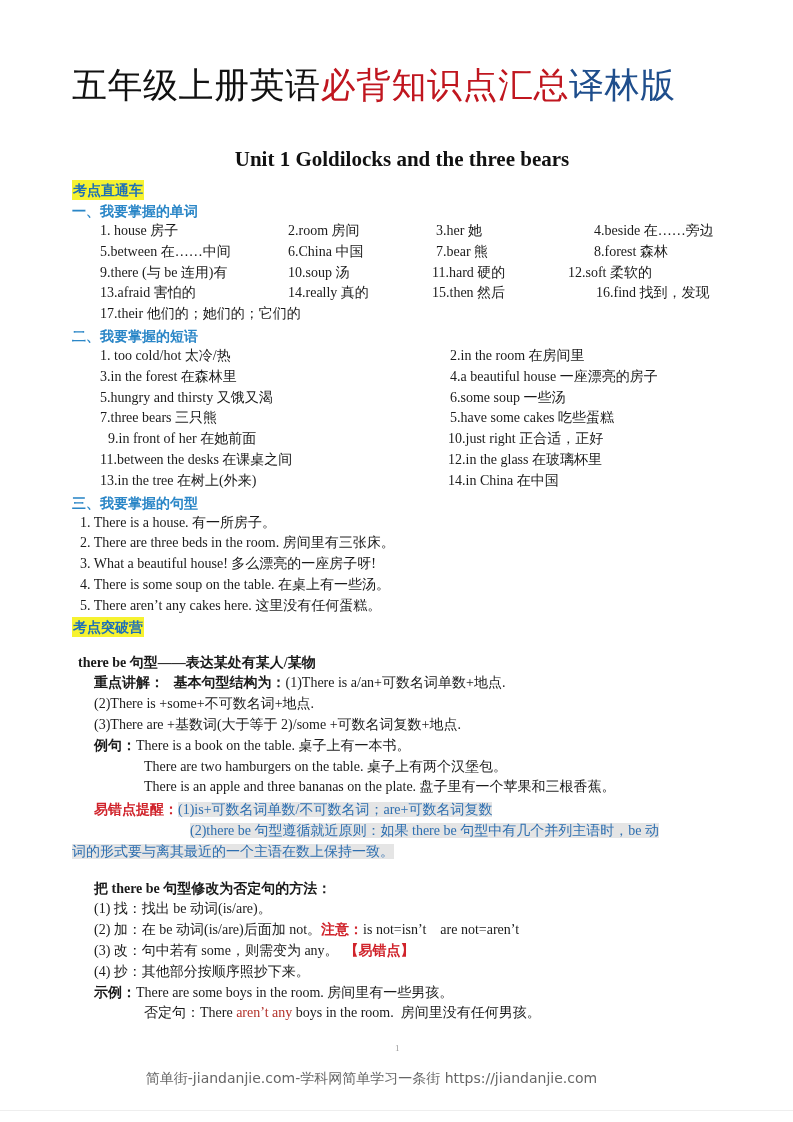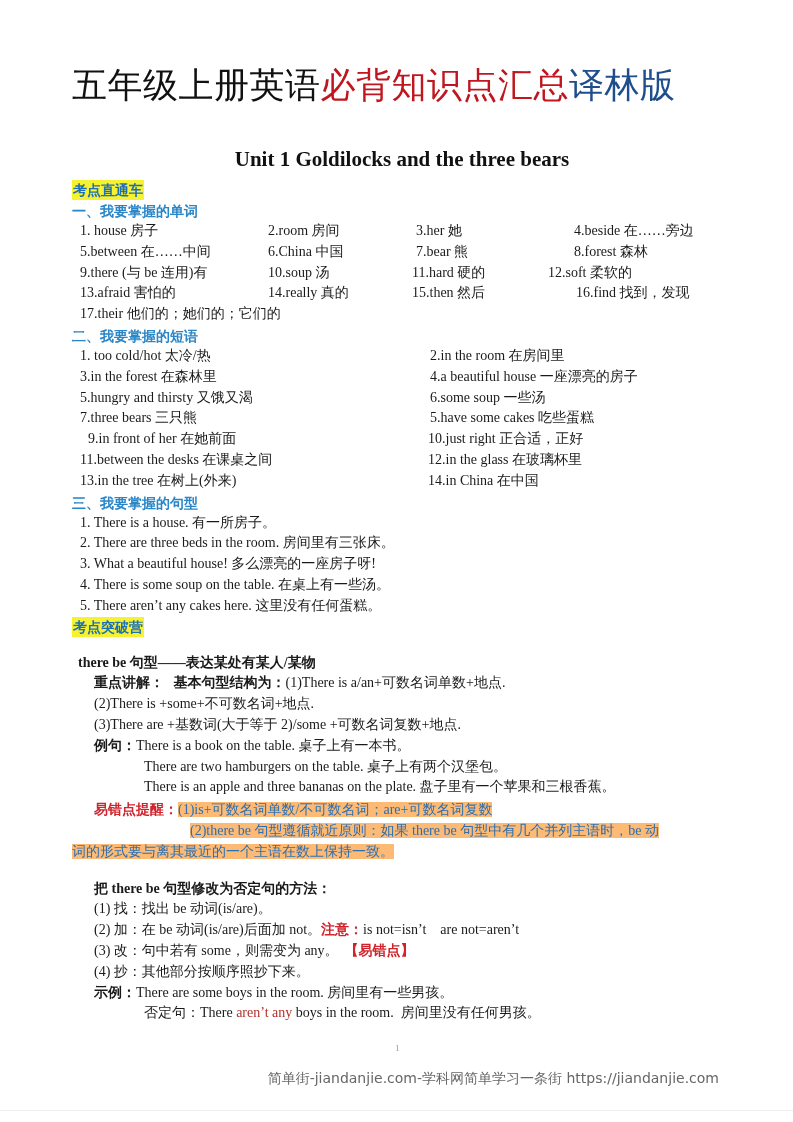--- a/index.html
+++ b/index.html
@@ -6,28 +6,28 @@
   body { width: 793px; height: 1122px; position: relative; overflow: hidden; font-family: "DejaVu Sans", sans-serif; color: #1a1a1a; }
   .title { position: absolute; left: 72px; top: 62px; font-size: 35px; line-height: 46px; letter-spacing: 0.5px; white-space: nowrap; font-family: "DejaVu Sans", sans-serif; }
   .t-black { color: #111111; }
   .t-red { color: #c0161f; }
   .t-blue { color: #1f4e8c; }
   .doc { position: absolute; left: 72px; top: 138px; width: 660px; }
   .unit-title { text-align: center; font-family: "Liberation Serif", serif; font-weight: bold; font-size: 21px; line-height: 26px; margin-top: 8px; margin-bottom: 8px; color: #111; }
   .hl { display: inline-block; background: #f6f230; color: #1d6fb8; font-weight: bold; font-size: 14px; line-height: 20px; padding: 0 1px; }
   .sec { color: #2a86c7; font-weight: bold; font-size: 14px; line-height: 20px; margin-top: 1px; }
   .row { position: relative; height: 20.8px; font-family: "Liberation Serif", serif; font-size: 14px; line-height: 20.8px; white-space: nowrap; }
-  .row span { position: absolute; top: 0; }
+  .row span { position: absolute; top: 0; margin-left: 20px; }
   .line { font-family: "Liberation Serif", serif; font-size: 14px; line-height: 20.8px; white-space: nowrap; }
   .bold { font-weight: bold; margin-top: 16px; }
   .red { color: #d0232b; font-weight: bold; }
   .dark-red { color: #b3322b; }
-  .blue-hl { background: #fdba74; color: #2e6fb0; }
+  .blue-hl { background: #e5e5e5; color: #2e6fb0; }
   .footer-pg { position: absolute; left: 395px; top: 1043px; font-size: 9px; color: #999; font-family: "Liberation Serif", serif; }
-  .footer { position: absolute; left: 4px; width: 715px; top: 1070px; text-align: right; font-size: 14px; color: #666; font-family: "DejaVu Sans", sans-serif; }
+  .footer { position: absolute; left: 14px; width: 715px; top: 1070px; text-align: center; font-size: 14px; color: #666; font-family: "DejaVu Sans", sans-serif; }
   .footer-rule { position: absolute; left: 0; width: 793px; top: 1110px; border-top: 1px solid #eeeeee; }
 </style>
 </head>
 <body>
 
 <div class="title">
   <span class="t-black">五年级上册英语</span><span class="t-red">必背知识点汇总</span><span class="t-blue">译林版</span>
 </div>
 
 <div class="doc">

